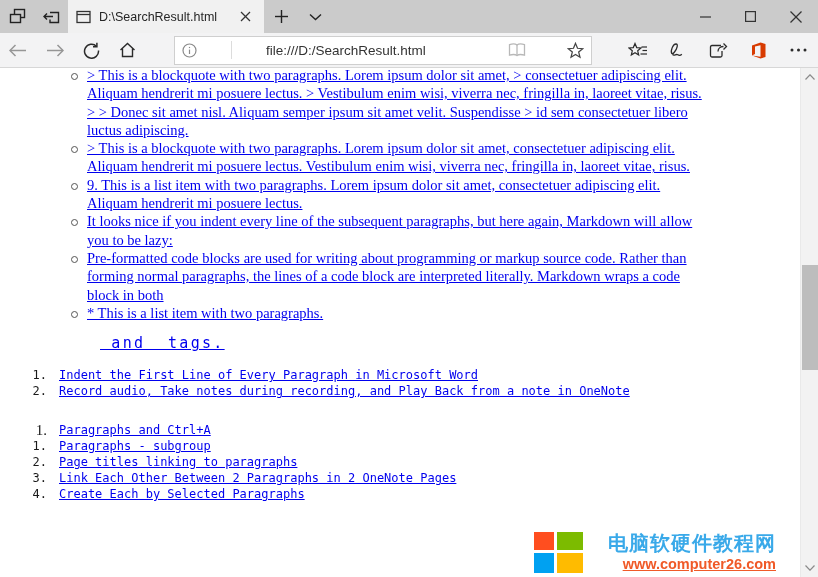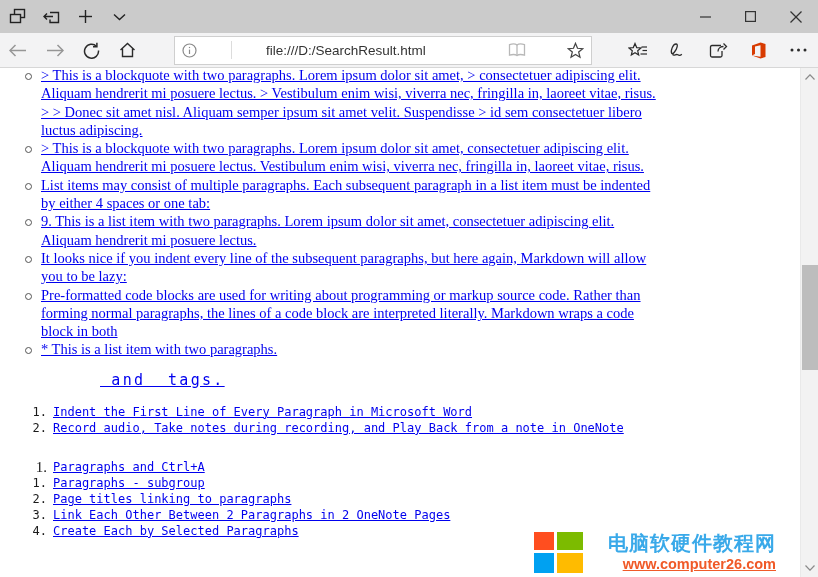--- a/index.html
+++ b/index.html
@@ -28,34 +28,34 @@
   .field-icon { width:32px; display:flex; align-items:center; justify-content:center; cursor:pointer; }
   .nav-right { display:flex; margin-left:26px; }
   .nav-right .nav-btn { width:40px; }
 
   
   .content { position:relative; flex:1; background:#fff; overflow:hidden; }
   .pagearea { position:absolute; left:0; top:0; right:18px; bottom:0; overflow:hidden; }
 
   a.lnk, .lnk { color:#0000EE; text-decoration:underline; cursor:pointer; }
 
-  ul.bullets { list-style:none; margin-top:-2px; padding-left:41px;
+  ul.bullets { list-style:none; margin-top:-2px; padding-left:87px;
                font-family:"Liberation Serif", serif; font-size:14.5px; line-height:18.3px; }
   ul.bullets li { position:relative; white-space:pre-line; }
   ul.bullets li::before { content:""; position:absolute; left:-16px; top:7px; width:5px; height:5px;
                border:1px solid #555; border-radius:50%; }
 
   .codeline { margin:12px 0 0 100px; font-family:"DejaVu Sans Mono", monospace;
               font-size:15px; letter-spacing:2.3px; white-space:pre; line-height:18px; }
 
   .numlist { margin-top:15px; font-family:"DejaVu Sans Mono", monospace; font-size:12px; line-height:16px; }
   .numlist .row { display:flex; }
   .numlist .marker { width:47px; text-align:right; color:#1a1a1a; flex:none; }
   .numlist .marker.serif { font-family:"Liberation Serif", serif; font-size:15px; }
-  .numlist .row .lnk { margin-left:6px; white-space:pre; }
+  .numlist .row .lnk { margin-left:12px; white-space:pre; }
 
   h2.page-heading { margin:19px 0 0 10px; font-family:"DejaVu Sans Mono", monospace;
                     font-weight:bold; font-size:16.5px; line-height:20px; color:#000; }
   .numlist.bottom { margin-top:23px; }
 
   
   .sitelogo { position:absolute; right:24px; bottom:4px; display:flex; align-items:center; gap:25px; }
   .flag { display:grid; grid-template-columns:20px 26px; grid-template-rows:18px 20px; gap:3px; }
   .flag .t1 { background:#FF4E1F; } .flag .t2 { background:#7CBB00; }
   .flag .t3 { background:#00A1F1; } .flag .t4 { background:#FFBB00; }
@@ -88,20 +88,35 @@
       </span>
     </div>
     <div class="tabbar-btn">
       <span>
         <svg width="18" height="16" viewBox="0 0 18 16" fill="none" stroke="#222" stroke-width="1.4">
           <path d="M8 3.5 H16.5 V13.5 H8 V10.5"></path>
             <path d="M11 7.5 H2 M5 4.5 L2 7.5 L5 10.5"></path>
         </svg>
       </span>
     </div>
+    <div class="tab">
+      <span>
+        <svg width="15" height="14" viewBox="0 0 15 14" fill="none" stroke="#333" stroke-width="1.3">
+          <rect x="1" y="1.5" width="13" height="11"></rect>
+            <line x1="1" y1="4.5" x2="14" y2="4.5"></line>
+        </svg>
+      </span>
+      <span class="tab-title">D:\SearchResult.html</span>
+      <span class="tab-close">
+        <svg width="11" height="11" viewBox="0 0 11 11" stroke="#333" stroke-width="1.2">
+          <line x1="1" y1="1" x2="10" y2="10"></line>
+            <line x1="10" y1="1" x2="1" y2="10"></line>
+        </svg>
+      </span>
+    </div>
     <div class="tabbar-btn">
       <span>
         <svg width="15" height="15" viewBox="0 0 15 15" stroke="#222" stroke-width="1.4">
           <line x1="7.5" y1="1" x2="7.5" y2="14"></line>
             <line x1="1" y1="7.5" x2="14" y2="7.5"></line>
         </svg>
       </span>
     </div>
     <div class="tabbar-btn">
       <span>
@@ -225,22 +240,20 @@
   <div class="content">
     <div class="pagearea">
 
       <ul class="bullets" id="bullet-list">
           <li><span class="lnk">&gt; This is a blockquote with two paragraphs. Lorem ipsum dolor sit amet, &gt; consectetuer adipiscing elit.
 Aliquam hendrerit mi posuere lectus. &gt; Vestibulum enim wisi, viverra nec, fringilla in, laoreet vitae, risus.
 &gt; &gt; Donec sit amet nisl. Aliquam semper ipsum sit amet velit. Suspendisse &gt; id sem consectetuer libero
 luctus adipiscing.</span></li>
           <li><span class="lnk">&gt; This is a blockquote with two paragraphs. Lorem ipsum dolor sit amet, consectetuer adipiscing elit.
 Aliquam hendrerit mi posuere lectus. Vestibulum enim wisi, viverra nec, fringilla in, laoreet vitae, risus.</span></li>
-          <li><span class="lnk">List items may consist of multiple paragraphs. Each subsequent paragraph in a list item must be indented
-by either 4 spaces or one tab:</span></li>
           <li><span class="lnk">9. This is a list item with two paragraphs. Lorem ipsum dolor sit amet, consectetuer adipiscing elit.
 Aliquam hendrerit mi posuere lectus.</span></li>
           <li><span class="lnk">It looks nice if you indent every line of the subsequent paragraphs, but here again, Markdown will allow
 you to be lazy:</span></li>
           <li><span class="lnk">Pre-formatted code blocks are used for writing about programming or markup source code. Rather than
 forming normal paragraphs, the lines of a code block are interpreted literally. Markdown wraps a code
 block in both</span></li>
           <li><span class="lnk">* This is a list item with two paragraphs.</span></li>
         </ul>
 

